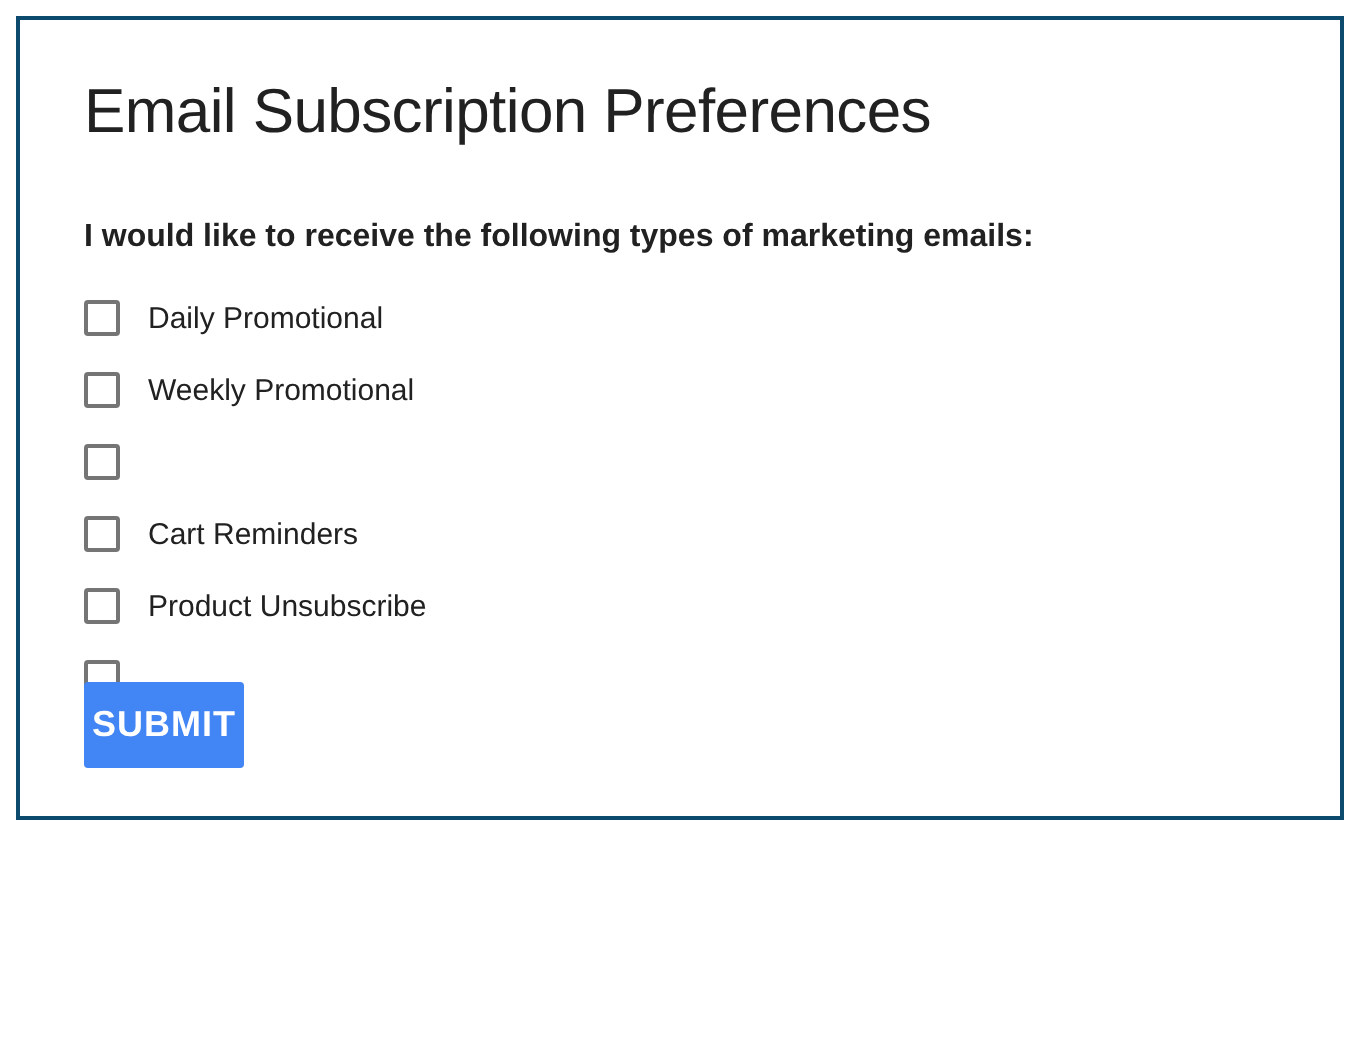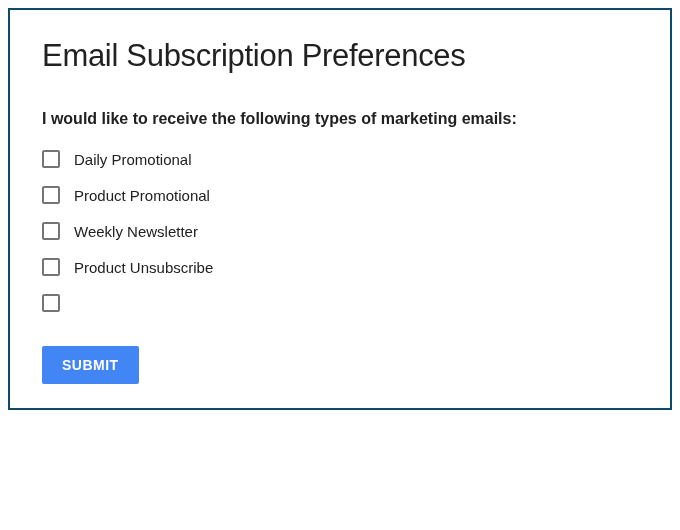--- a/index.html
+++ b/index.html
@@ -57,22 +57,22 @@
       color: #212121;
       cursor: pointer;
     }
     .submit-btn {
       position: absolute;
       bottom: 24px;
       left: 32px;
       background: #4285f4;
       color: #fff;
       border: none;
-      padding: 11px 20px;
-      font-size: 14px;
+      padding: 11px 4px;
+      font-size: 18px;
       font-weight: 700;
       letter-spacing: 0.5px;
       cursor: pointer;
       font-family: inherit;
       border-radius: 2px;
     }
   </style>
 </head>
 <body>
 
@@ -81,28 +81,31 @@
   <div class="prompt">I would like to receive the following types of marketing emails:</div>
   <div class="options">
 
     <div class="option">
       <div class="checkbox"></div>
       <span class="option-label">Daily Promotional</span>
     </div>
 
     <div class="option">
       <div class="checkbox"></div>
-      <span class="option-label">Product Promotional</span>
+      <span class="option-label">Weekly Promotional</span>
     </div>
 
     <div class="option">
       <div class="checkbox"></div>
-      <span class="option-label">Weekly Newsletter</span>
     </div>
 
+    <div class="option">
+      <div class="checkbox"></div>
+      <span class="option-label">Cart Reminders</span>
+    </div>
 
     <div class="option">
       <div class="checkbox"></div>
       <span class="option-label">Product Unsubscribe</span>
     </div>
 
     <div class="option">
       <div class="checkbox"></div>
     </div>
 

